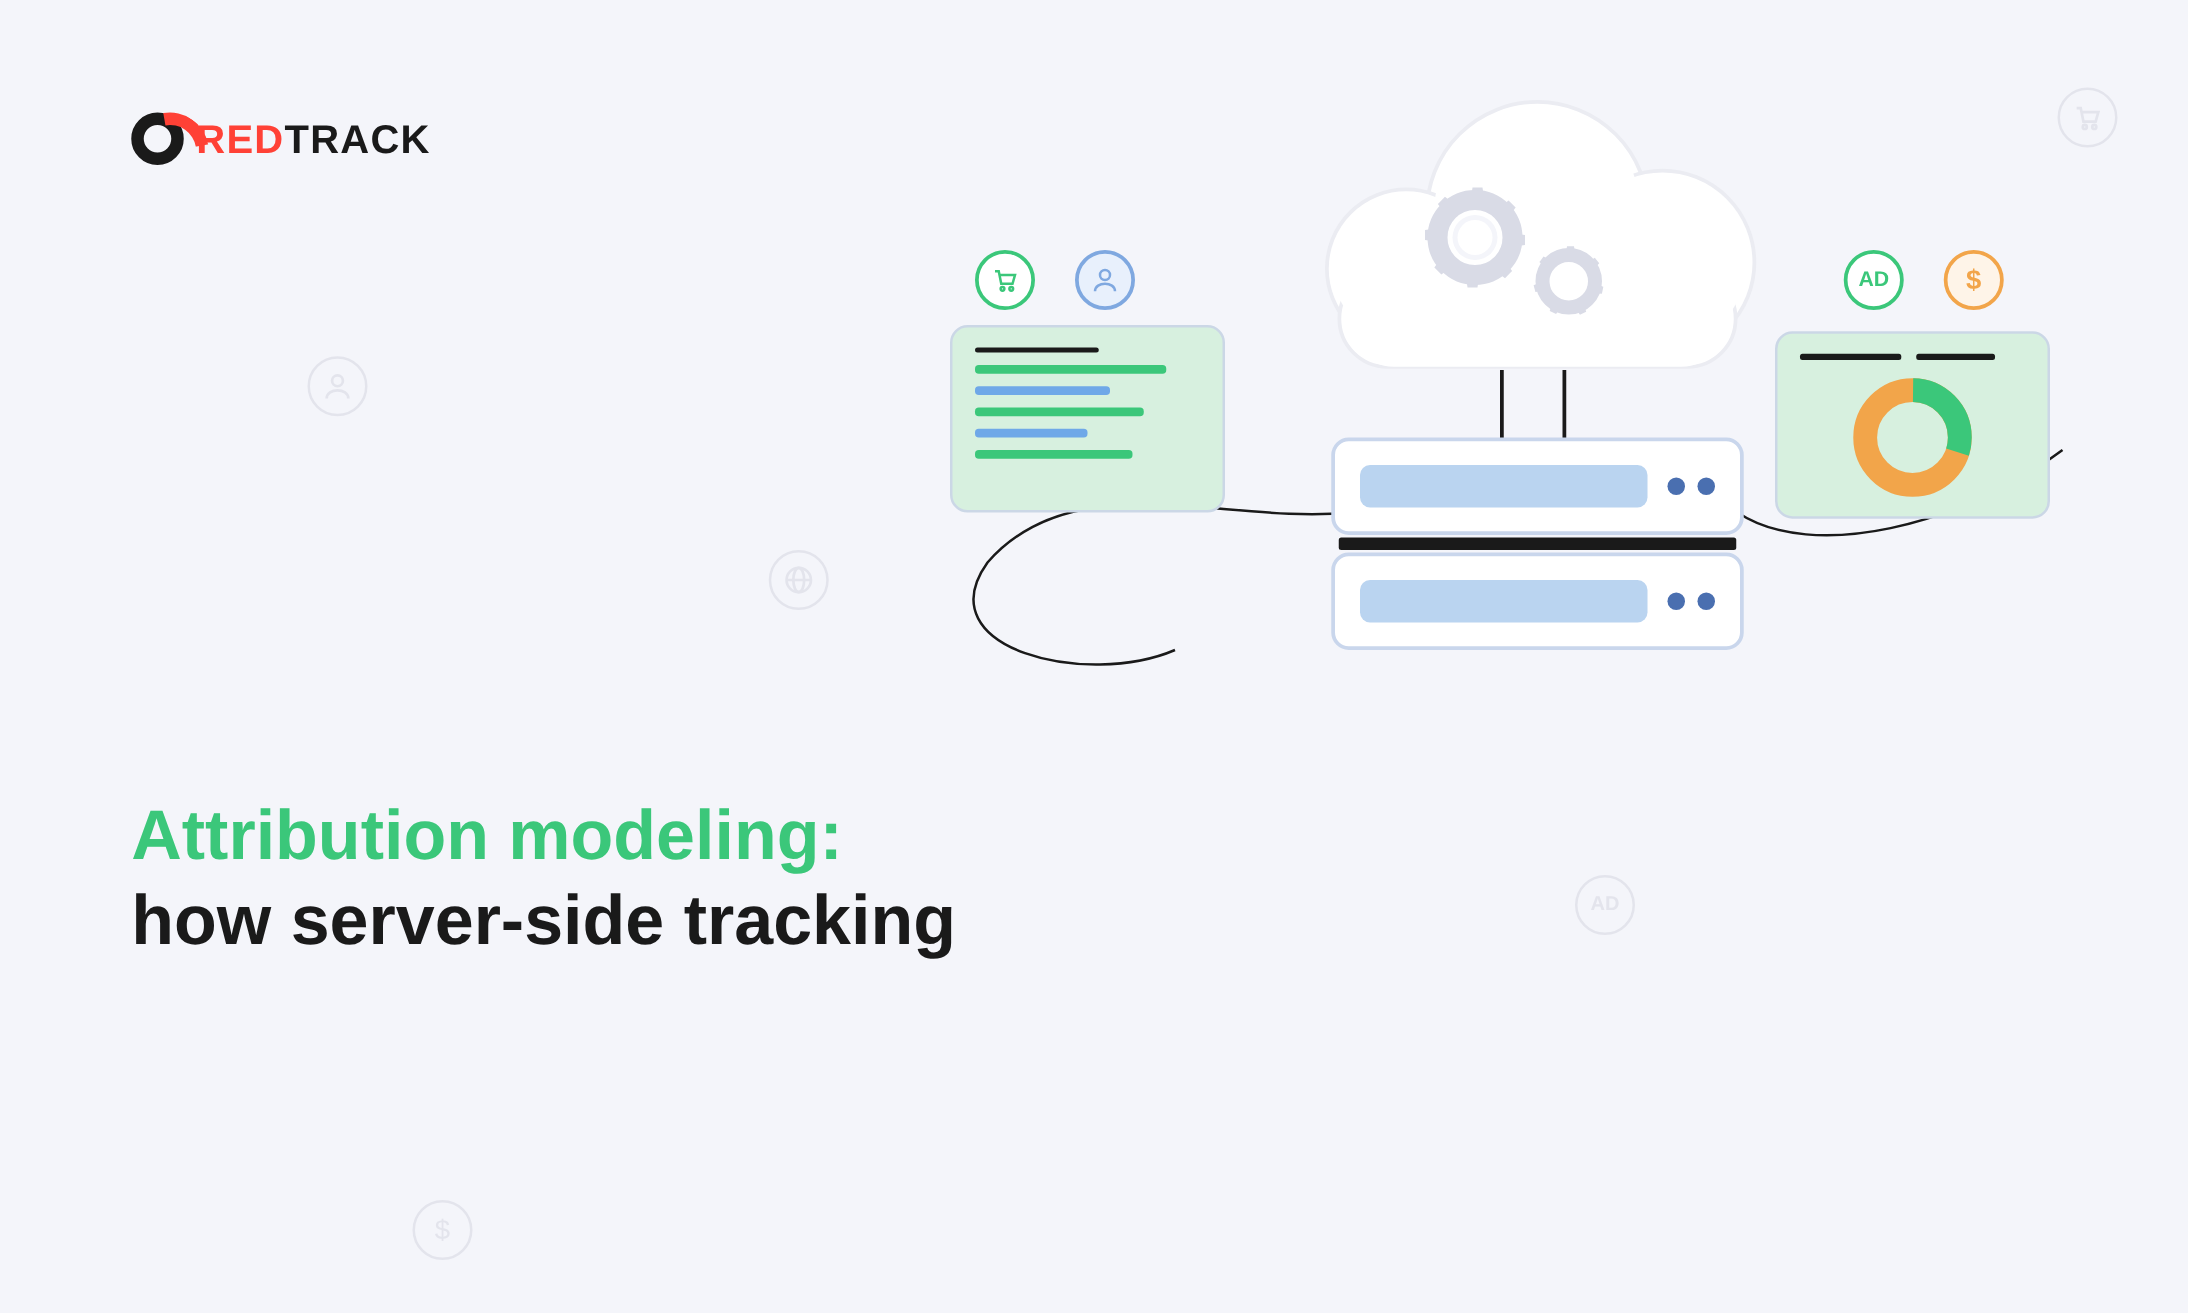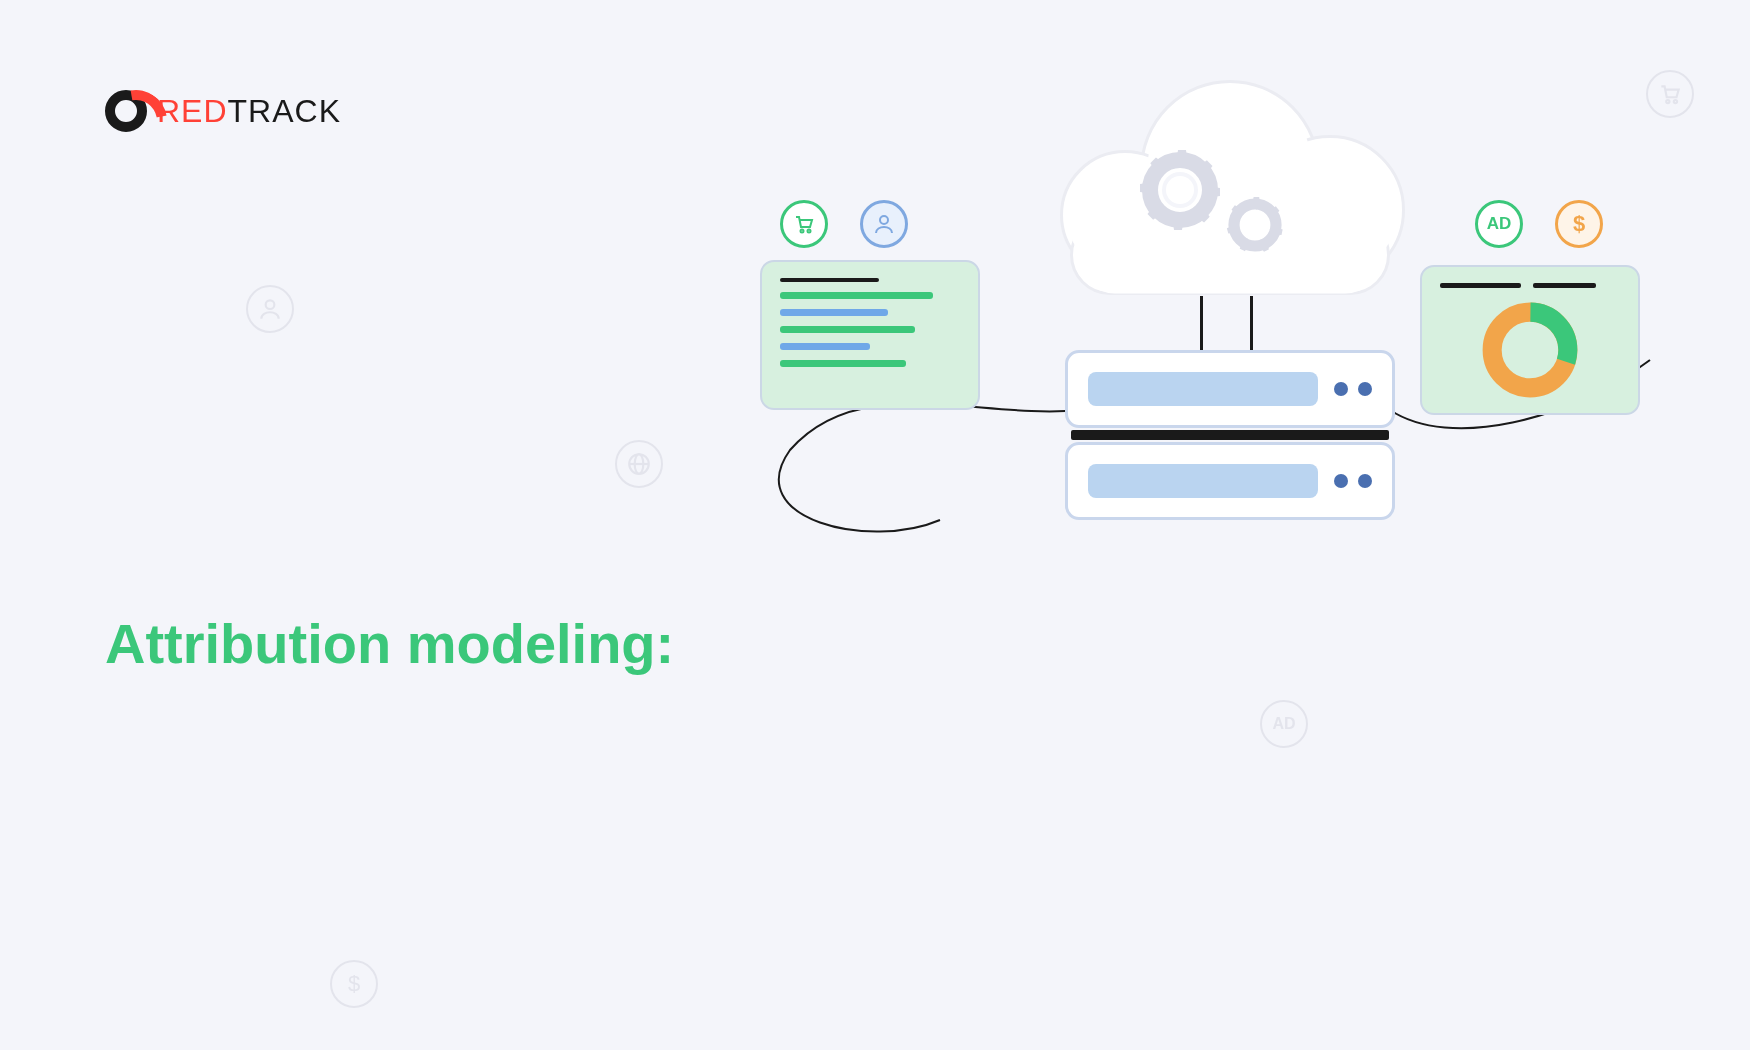--- a/index.html
+++ b/index.html
@@ -16,24 +16,24 @@
   .logo-mark {
     width: 42px; height: 42px; border-radius: 50%;
     border: 10px solid #1a1a1a; position: relative;
   }
   .logo-mark::after {
     content: ''; position: absolute; top: -10px; left: -10px;
     width: 42px; height: 42px; border-radius: 50%;
     border: 10px solid transparent; border-top-color: #ff4136;
     transform: rotate(35deg);
   }
-  .logo-text { font-weight: 400; font-size: 32px; letter-spacing: 1px; color: #1a1a1a; }
+  .logo-text { font-weight: 700; font-size: 32px; letter-spacing: 1px; color: #1a1a1a; }
   .logo-text .red { color: #ff4136; }
 
-  .headline { position: absolute; left: 105px; top: 612px; font-weight: 700; line-height: 1.15; }
+  .headline { position: absolute; left: 105px; top: 636px; font-weight: 700; line-height: 1.15; }
   .headline .green { color: #3BC77A; font-size: 56px; display:block; margin-bottom: 4px; }
   .headline .black { color: #1a1a1a; font-size: 56px; display:block; }
 
   .ghost { position: absolute; width: 48px; height: 48px; border: 2px solid #E3E4EC; border-radius: 50%; display:flex; align-items:center; justify-content:center; color:#E3E4EC; font-size:22px; }
   .ghost svg { stroke:#E3E4EC; fill:none; stroke-width:2; }
 
   .illus { position: absolute; left: 760px; top: 70px; width: 880px; height: 520px; }
 
   .cloud { position:absolute; left:300px; top:10px; width:340px; height:215px; }
   .cloud-shape { position:absolute; inset:0; }
@@ -106,20 +106,21 @@
 <div class="ghost" style="top:70px; left:1646px;">
   <svg width="26" height="26" viewBox="0 0 24 24">
       <path d="M4 5h3l2 10h9l2-7H8"></path>
       <circle cx="10" cy="19" r="1.5"></circle>
       <circle cx="17" cy="19" r="1.5"></circle>
     </svg>
 </div>
 
 <h1 class="headline">
   <span class="green">Attribution modeling:</span>
+  <span class="black">how server-side tracking</span>
 </h1>
 
 <div class="illus">
 
   <svg class="wire" style="left:-30px; top:290px;" width="360" height="220">
     <path d="M350 50 C 250 60, 130 10, 60 90 C 10 160, 140 190, 210 160"></path>
   </svg>
   <svg class="wire" style="left:610px; top:260px;" width="300" height="120">
     <path d="M20 80 C 80 120, 200 90, 280 30"></path>
   </svg>

